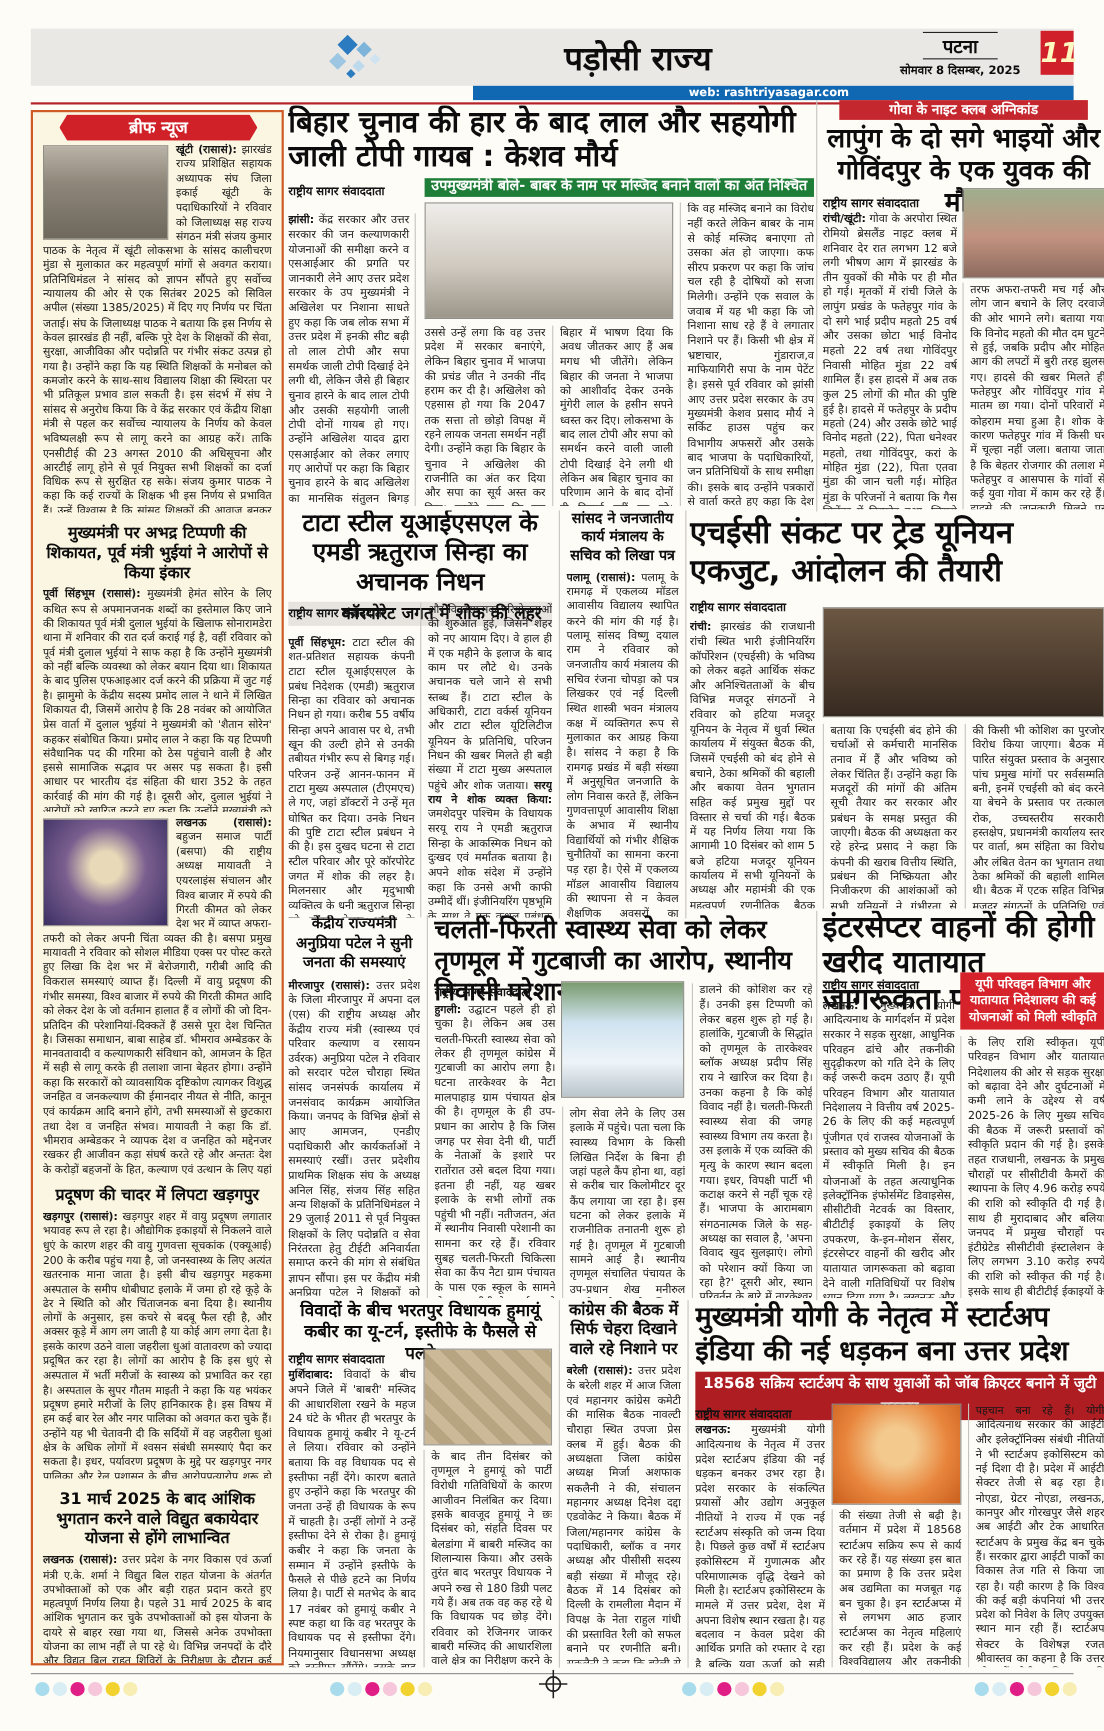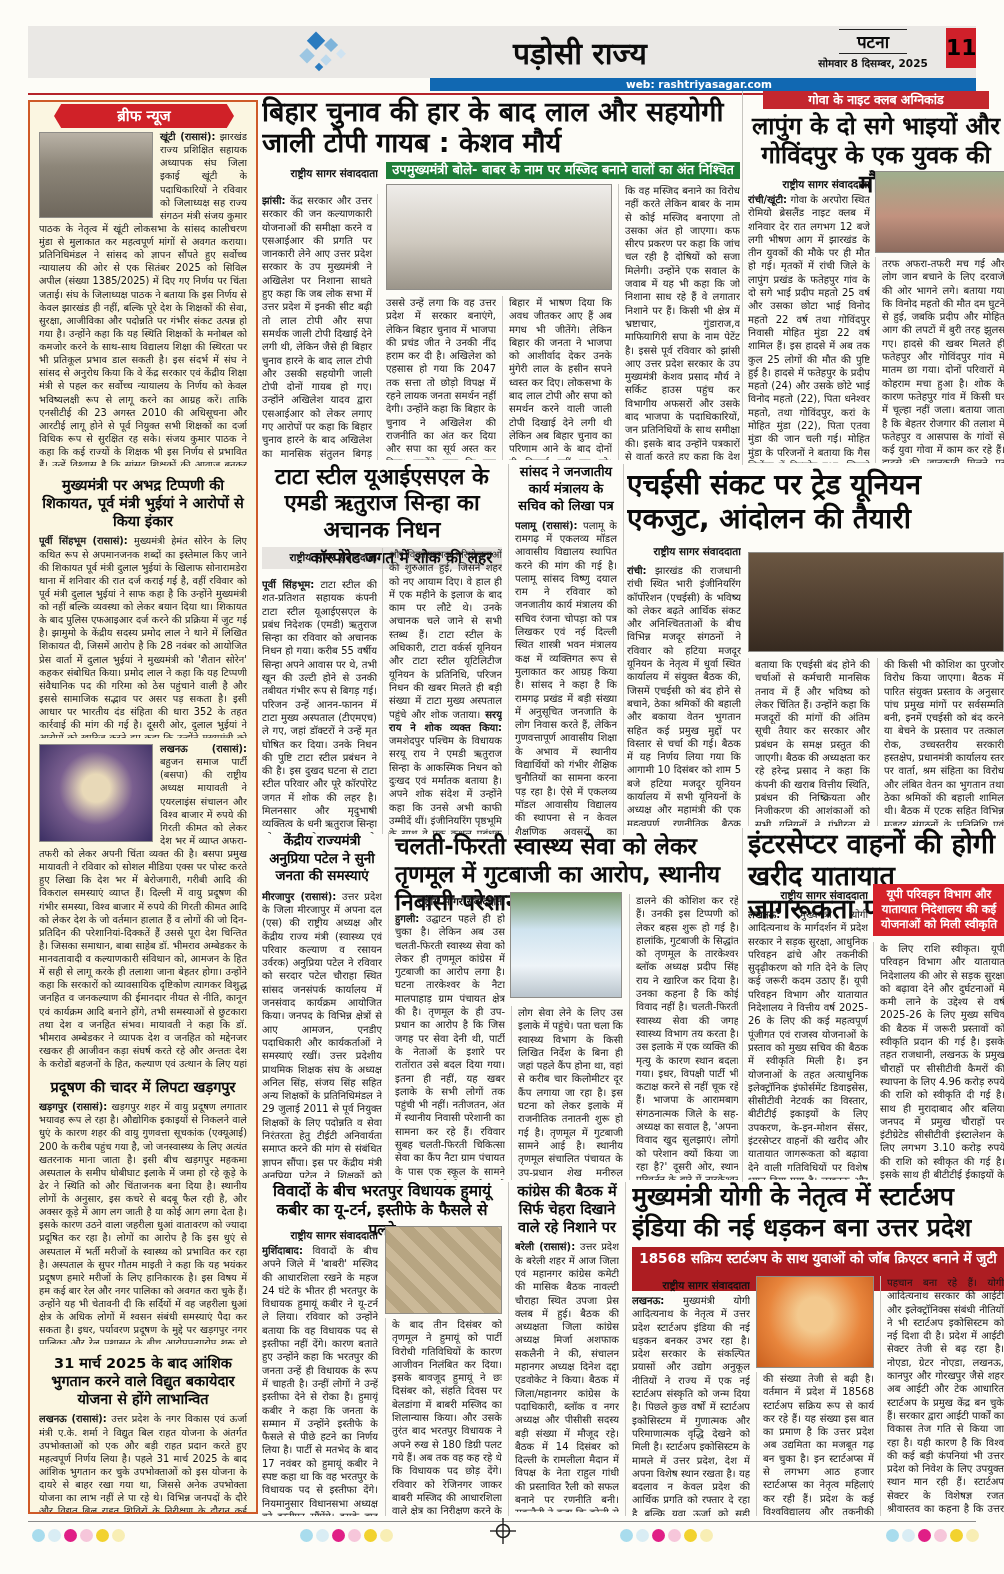--- a/index.html
+++ b/index.html
@@ -3,29 +3,29 @@
 <meta charset="utf-8">
 <style>
   html,body{margin:0;padding:0;background:#dcdcdc;}
   body{font-family:"DejaVu Sans","Liberation Sans",sans-serif;}
   #page{position:relative;width:1004px;height:1574px;background:#fdfcf7;margin:0 auto;overflow:hidden;}
   .abs{position:absolute;box-sizing:border-box;}
   .hl{font-weight:bold;color:#0c0c0c;letter-spacing:0;}
   .center{text-align:center;}
   .bd{font-size:10px;line-height:1.33;text-align:justify;color:#161616;overflow:hidden;}
   .bd .dl{font-weight:bold;}
-  .byline{font-weight:bold;font-size:10.5px;text-align:right;color:#111;overflow:hidden;}
+  .byline{font-weight:bold;font-size:10.5px;text-align:left;color:#111;overflow:hidden;}
   .photo{position:absolute;border:1px solid #8f8d88;box-sizing:border-box;}
   .vr{border-left:1px solid #c6c4bf;}
   .whiteband{color:#fff;font-weight:bold;overflow:hidden;}
   
   .mast-band{background:#eae8e5;}
   .mast-blue{background:#1168b2;clip-path:polygon(0 0,100% 0,94% 100%,0 100%);color:#fff;}
   .webbar{background:#1168b2;color:#fff;font-size:10.5px;font-weight:bold;text-align:center;line-height:13px;padding-right:8px;}
-  .pagenum{background:#d0202a;color:#000000;font-weight:bold;font-size:22px;text-align:center;line-height:40px;}
+  .pagenum{background:#d0202a;color:#fef9c3;font-weight:bold;font-size:25px;text-align:center;line-height:40px;font-style:italic;}
   .redrule{background:#b5232a;}
   
   .briefbox{background:#fbf6e1;border:2px solid #cf5a28;overflow:hidden;}
   .ribbon{background:#d02128;color:#fff;font-weight:bold;font-size:15px;text-align:center;line-height:24px;
           clip-path:polygon(4% 0,96% 0,100% 50%,96% 100%,4% 100%,0 50%);}
   .bh{font-weight:bold;font-size:14.5px;line-height:1.25;text-align:center;color:#0c0c0c;margin:6px 0 4px;}
   .bbd{font-size:9.8px;line-height:1.34;text-align:justify;color:#161616;}
   .bphoto{float:left;border:1px solid #8f8d88;margin:2px 7px 2px 0;}
   
   .greenband{background:#1e7e38;font-size:13px;line-height:16px;text-align:center;}

